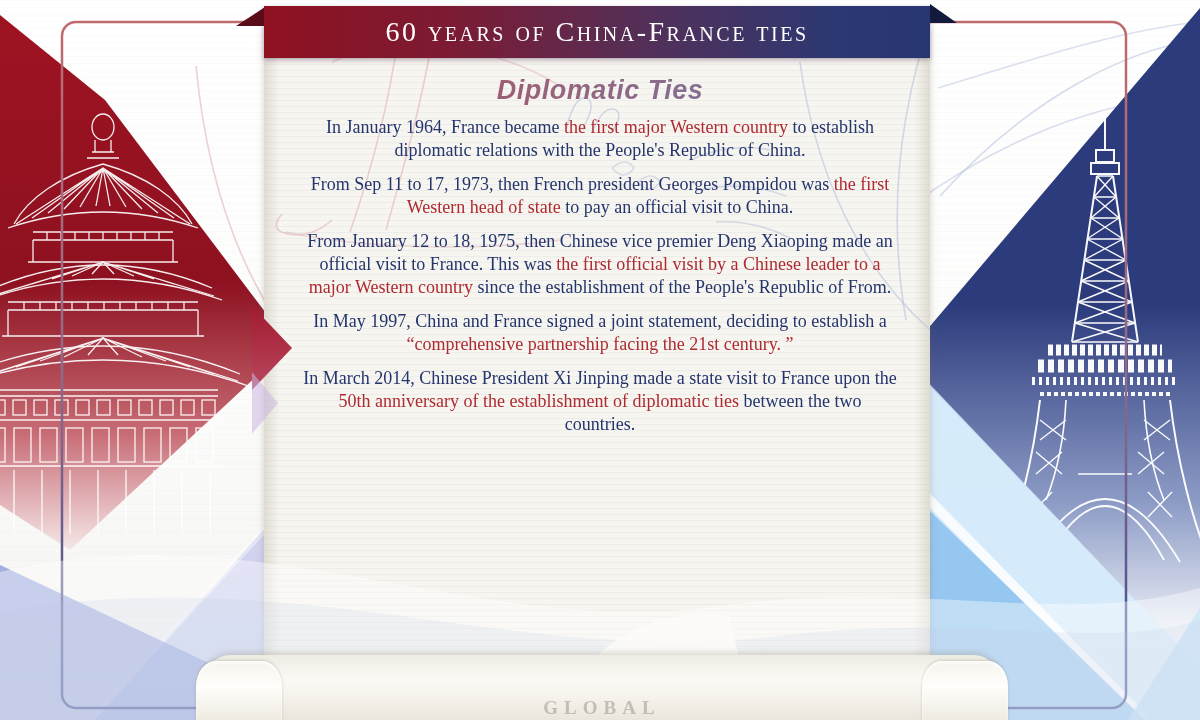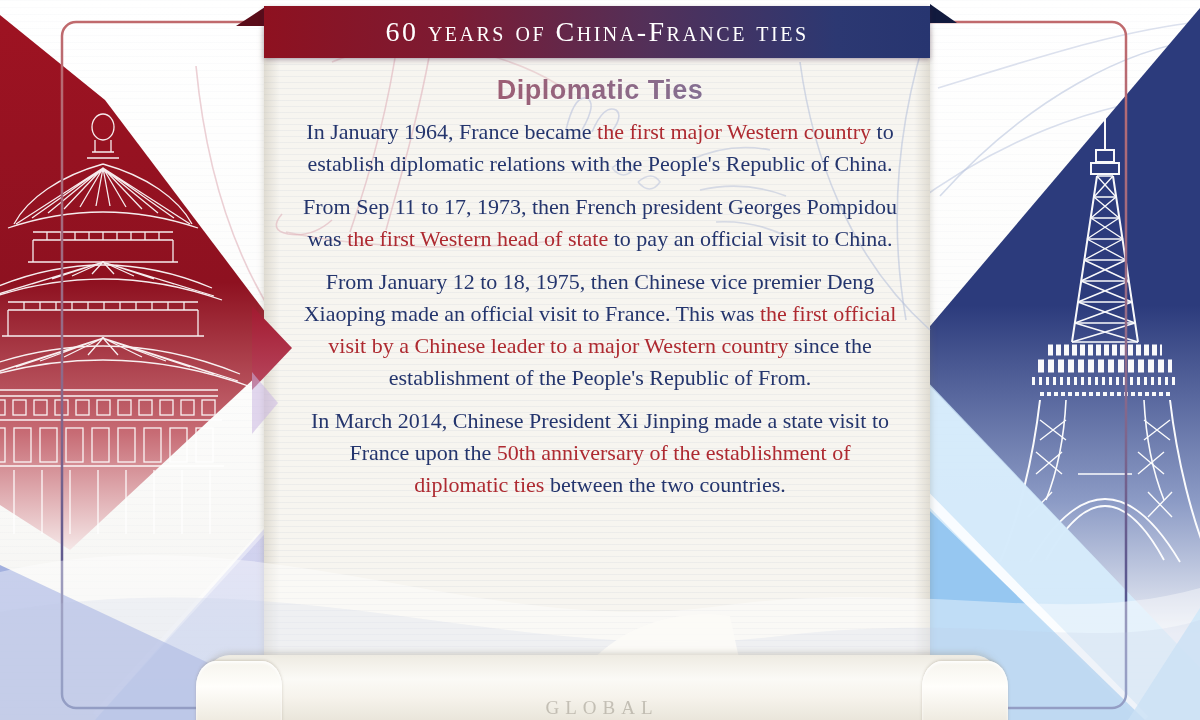--- a/index.html
+++ b/index.html
@@ -43,45 +43,45 @@
   
   .red-tip{position:absolute;left:252px;top:306px;width:40px;height:84px;
     background:linear-gradient(180deg,#a21a30,#b8485f);
     clip-path:polygon(0 0,100% 50%,0 100%);}
   .lav-tip{position:absolute;left:252px;top:372px;width:26px;height:62px;
     background:#cbb6e2;opacity:.55;clip-path:polygon(0 0,100% 50%,0 100%);}
 
   
   .content{position:absolute;left:302px;top:74px;width:596px;text-align:center;}
   .section-title{
-    margin:0 0 10px;font-family:"Liberation Sans",sans-serif;font-weight:800;
+    margin:0 0 10px;font-family:"Liberation Sans",sans-serif;font-style:italic;font-weight:800;
     font-size:27px;line-height:32px;letter-spacing:.5px;
     background:linear-gradient(90deg,var(--title-left),var(--title-right));
     -webkit-background-clip:text;background-clip:text;color:transparent;
     filter:drop-shadow(0 1px 0 rgba(255,255,255,.55));
   }
-  .paras p{margin:0 0 11px;font-size:22px;line-height:32px;}
+  .paras p{margin:0 0 11px;font-size:18px;line-height:23px;}
   .paras .blue{color:var(--text-blue);}
   .paras .red{color:var(--text-red);}
 
   
   .roll{
     position:absolute;left:202px;top:655px;width:800px;height:70px;
     border-radius:28px 28px 0 0 / 34px 34px 0 0;
     background:linear-gradient(180deg,#eeebe2 0%,#fbfaf6 34%,#f6f3ec 60%,#e7e3d7 100%);
     box-shadow:0 -2px 6px rgba(150,140,120,.35);
   }
   .roll .curl{position:absolute;top:6px;width:86px;height:64px;border-radius:20px 20px 0 0/26px 26px 0 0;
     background:linear-gradient(180deg,#f6f4ed 0%,#fffefb 40%,#ece8dd 100%);
     box-shadow:inset 0 2px 3px rgba(255,255,255,.9), 0 -1px 3px rgba(140,130,110,.35);}
   .curl-left{left:-6px;}
   .curl-right{right:-6px;}
   .watermark{
     position:absolute;left:50%;top:42px;transform:translateX(-50%);
-    font-family:"Liberation Serif",serif;font-weight:400;font-size:19px;letter-spacing:6px;
+    font-family:"Liberation Serif",serif;font-weight:700;font-size:19px;letter-spacing:6px;
     color:rgba(150,144,132,.5);
   }
 </style>
 </head>
 <body>
 
 <div class="stage" style="--text-blue: #24356d; --text-red: #ae2a31; --banner-left: #8e1120; --banner-right: #273570; --title-left: #b44f58; --title-right: #6d7fae;">
 
   <svg width="1200" height="720" viewBox="0 0 1200 720">
     <defs>
@@ -225,20 +225,21 @@
   <div class="banner">
     <h1>60 years of China-France ties</h1>
   </div>
 
   <div class="content">
     <h2 class="section-title">Diplomatic Ties</h2>
     <div class="paras">
         <p><span class="blue">In January 1964, France became </span><span class="red">the first major Western country</span><span class="blue"> to establish diplomatic relations with the People's Republic of China.</span></p>
         <p><span class="blue">From Sep 11 to 17, 1973, then French president Georges Pompidou was </span><span class="red">the first Western head of state</span><span class="blue"> to pay an official visit to China.</span></p>
         <p><span class="blue">From January 12 to 18, 1975, then Chinese vice premier Deng Xiaoping made an official visit to France. This was </span><span class="red">the first official visit by a Chinese leader to a major Western country</span><span class="blue"> since the establishment of the People's Republic of From.</span></p>
+        <p><span class="blue">In May 1997, China and France signed a joint statement, deciding to establish a </span><span class="red">“comprehensive partnership facing the 21st century. ”</span></p>
         <p><span class="blue">In March 2014, Chinese President Xi Jinping made a state visit to France upon the </span><span class="red">50th anniversary of the establishment of diplomatic ties</span><span class="blue"> between the two countries.</span></p>
       </div>
   </div>
 
   <div class="roll">
     <div class="curl curl-left"></div>
     <div class="curl curl-right"></div>
     <div class="watermark">GLOBAL</div>
   </div>
 

